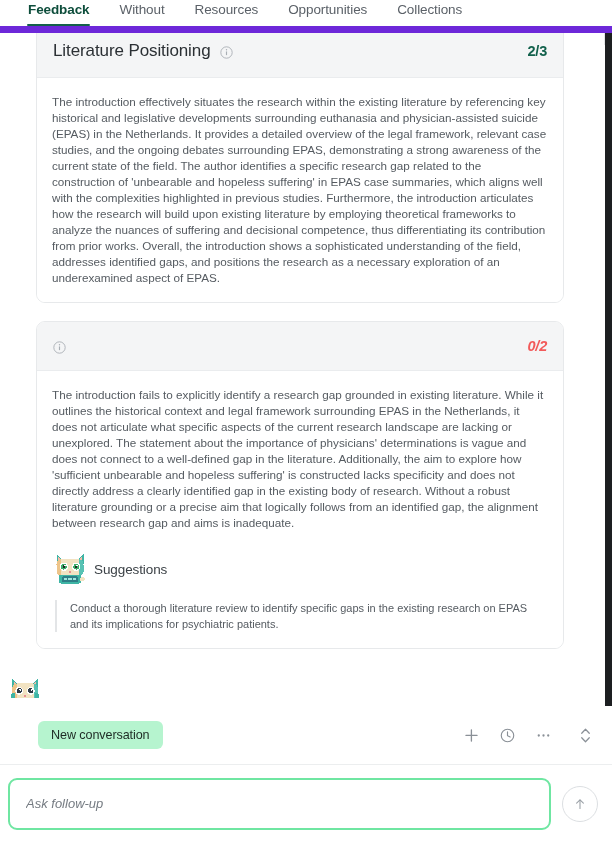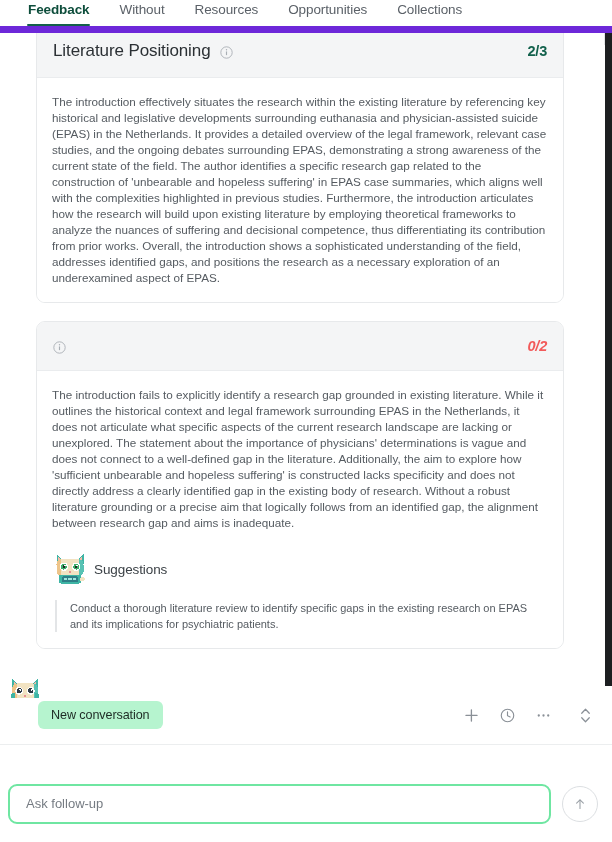--- a/index.html
+++ b/index.html
@@ -197,21 +197,21 @@
     top: 676px;
     width: 34px;
     height: 34px;
     z-index: 6;
   }
 
   
   .convbar {
     position: absolute;
     left: 0;
-    top: 686px;
+    top: 706px;
     width: 612px;
     height: 59px;
     background: #ffffff;
     border-bottom: 1px solid #eceeef;
     display: flex;
     align-items: center;
     padding: 0 18px 0 38px;
   }
   .new-conv-pill {
     background: #b6f4cf;
@@ -247,29 +247,30 @@
     width: 612px;
     height: 77px;
     background: #ffffff;
     display: flex;
     align-items: center;
     padding: 0 14px 0 8px;
     gap: 11px;
   }
   .composer-input {
     flex: 1 1 auto;
-    height: 40px;
+    height: 52px;
     border: 2px solid #6fe6a2;
     border-radius: 9px;
     background: #ffffff;
     padding: 0 16px;
     font-family: "Liberation Sans", sans-serif;
     font-size: 13px;
     color: #2b3034;
     outline: none;
+    font-style: italic;
   }
   .composer-input::placeholder { color: #757b82; }
   .send-btn {
     width: 36px; height: 36px;
     border-radius: 50%;
     border: 1px solid #dcdfe2;
     background: #ffffff;
     display: flex;
     align-items: center;
     justify-content: center;

